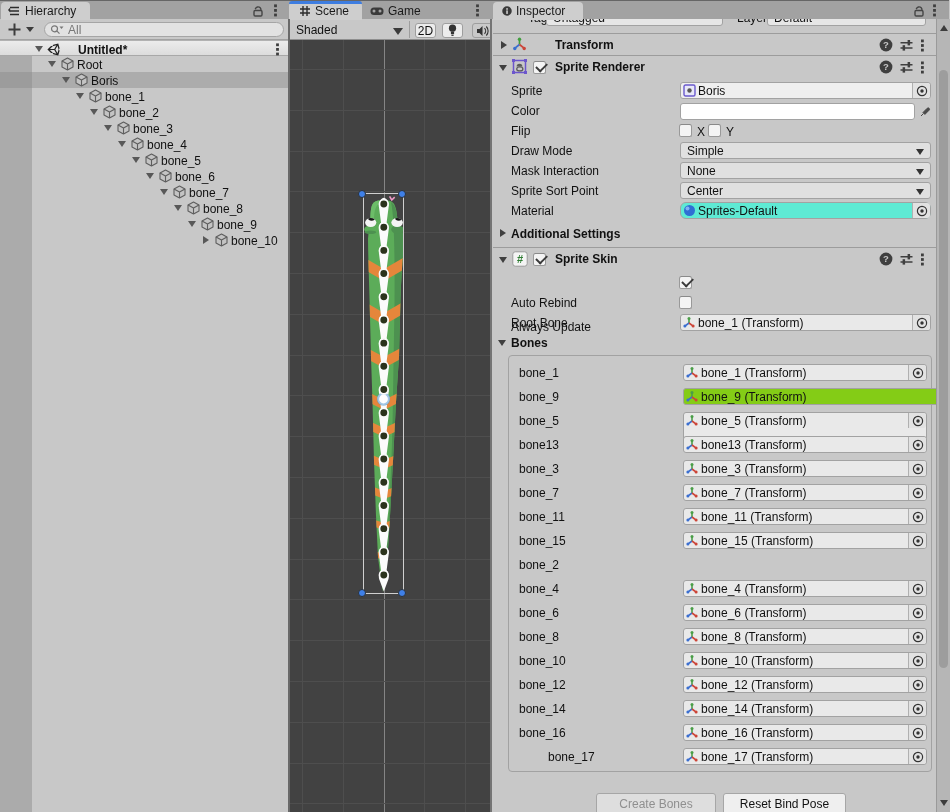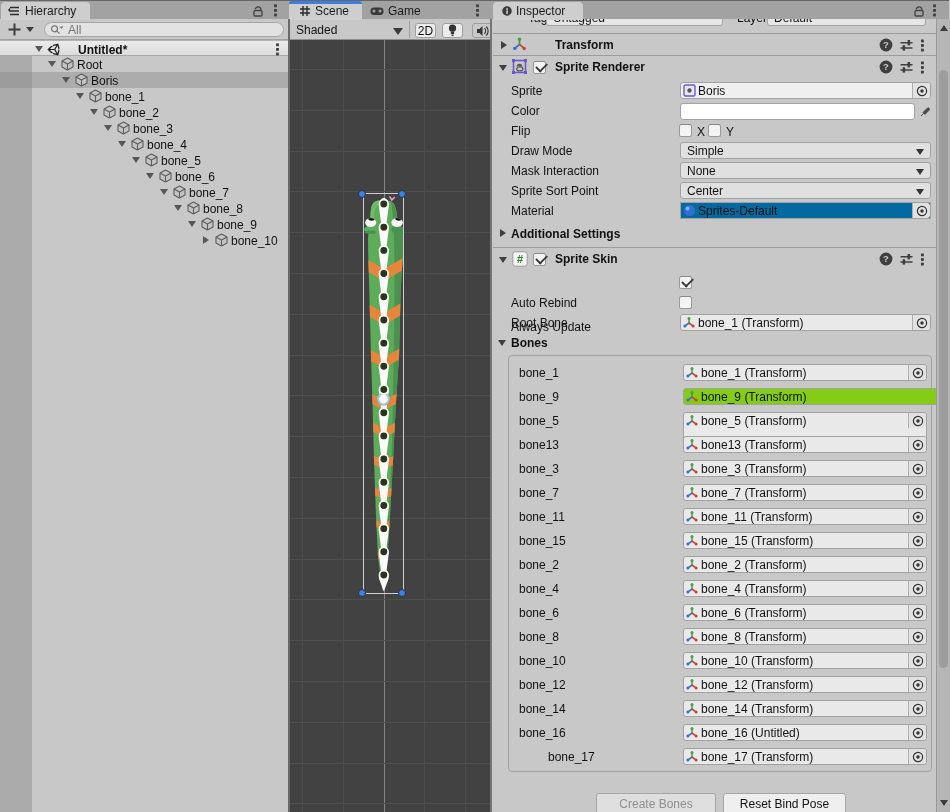--- a/index.html
+++ b/index.html
@@ -423,21 +423,21 @@
 <div class="abs" style="left:188px; top:162px; width:251px; height:17px; border:1px solid #a2a2a2; border-radius:3px; background:#e0e0e0;">
         <div class="abs" style="left:6px; top:0.5px;">None</div>
         <div class="abs" style="left:235px; top:6px; width:0; height:0; border-left:4.5px solid transparent; border-right:4.5px solid transparent; border-top:6px solid #333;"></div>
       </div>
 <div class="abs" style="left:19px; top:184px;">Sprite Sort Point</div>
 <div class="abs" style="left:188px; top:182px; width:251px; height:17px; border:1px solid #a2a2a2; border-radius:3px; background:#e0e0e0;">
         <div class="abs" style="left:6px; top:0.5px;">Center</div>
         <div class="abs" style="left:235px; top:6px; width:0; height:0; border-left:4.5px solid transparent; border-right:4.5px solid transparent; border-top:6px solid #333;"></div>
       </div>
 <div class="abs" style="left:19px; top:204px;">Material</div>
-<div class="abs" style="left:188px; top:202px; width:251px; height:17px; border:1px solid #a2a2a2; border-radius:0; background:#0369a1;">
+<div class="abs" style="left:188px; top:202px; width:251px; height:17px; border:1px solid #a2a2a2; border-radius:6px; background:#5eead4;">
         <div class="abs" style="left:2px; top:1px;"><svg width="13" height="13" viewBox="0 0 13 13">
             <circle cx="6.5" cy="6.5" r="5.5" fill="#2f6fd4"></circle>
             <circle cx="4.5" cy="4.5" r="2" fill="#7fb3f5"></circle>
           </svg></div>
         <div class="abs" style="left:17px; top:0.5px;">Sprites-Default</div>
         <div class="objpick">
           <svg width="12" height="12" viewBox="0 0 12 12">
             <circle cx="6" cy="6" r="4.6" fill="none" stroke="#333" stroke-width="1.2"></circle>
             <circle cx="6" cy="6" r="1.7" fill="#333"></circle>
           </svg>
@@ -649,39 +649,20 @@
         </div>
         <div class="abs" style="left:17px; top:0.5px;">bone_15 (Transform)</div>
         <div class="objpick">
           <svg width="12" height="12" viewBox="0 0 12 12">
             <circle cx="6" cy="6" r="4.6" fill="none" stroke="#333" stroke-width="1.2"></circle>
             <circle cx="6" cy="6" r="1.7" fill="#333"></circle>
           </svg>
         </div>
       </div>
       <div class="abs" style="left:27px; top:558px;">bone_2</div>
-      <div class="abs" style="left:191px; top:556px; width:244px; height:17px; border:1px solid #a2a2a2; border-radius:3px; background:#e9e9e9;">
-        <div class="abs" style="left:2px; top:1px;">
-          <svg class="abs" style="left:0px; top:1px;" width="12" height="12" viewBox="0 0 12 12">
-            <path d="M6 6 L6 1.2" stroke="#4a9e48" stroke-width="1.6"></path>
-            <path d="M6 6 L1.8 9.2" stroke="#3b6fd0" stroke-width="1.6"></path>
-            <path d="M6 6 L10.2 9.2" stroke="#cc4438" stroke-width="1.6"></path>
-            <circle cx="6" cy="1.6" r="1.5" fill="#4a9e48"></circle>
-            <circle cx="1.9" cy="9.1" r="1.5" fill="#3b6fd0"></circle>
-            <circle cx="10.1" cy="9.1" r="1.5" fill="#cc4438"></circle>
-          </svg>
-        </div>
-        <div class="abs" style="left:17px; top:0.5px;">bone_2 (Transform)</div>
-        <div class="objpick">
-          <svg width="12" height="12" viewBox="0 0 12 12">
-            <circle cx="6" cy="6" r="4.6" fill="none" stroke="#333" stroke-width="1.2"></circle>
-            <circle cx="6" cy="6" r="1.7" fill="#333"></circle>
-          </svg>
-        </div>
-      </div>
       <div class="abs" style="left:27px; top:582px;">bone_4</div>
       <div class="abs" style="left:191px; top:580px; width:244px; height:17px; border:1px solid #a2a2a2; border-radius:3px; background:#e9e9e9;">
         <div class="abs" style="left:2px; top:1px;">
           <svg class="abs" style="left:0px; top:1px;" width="12" height="12" viewBox="0 0 12 12">
             <path d="M6 6 L6 1.2" stroke="#4a9e48" stroke-width="1.6"></path>
             <path d="M6 6 L1.8 9.2" stroke="#3b6fd0" stroke-width="1.6"></path>
             <path d="M6 6 L10.2 9.2" stroke="#cc4438" stroke-width="1.6"></path>
             <circle cx="6" cy="1.6" r="1.5" fill="#4a9e48"></circle>
             <circle cx="1.9" cy="9.1" r="1.5" fill="#3b6fd0"></circle>
             <circle cx="10.1" cy="9.1" r="1.5" fill="#cc4438"></circle>
@@ -800,21 +781,21 @@
         <div class="abs" style="left:2px; top:1px;">
           <svg class="abs" style="left:0px; top:1px;" width="12" height="12" viewBox="0 0 12 12">
             <path d="M6 6 L6 1.2" stroke="#4a9e48" stroke-width="1.6"></path>
             <path d="M6 6 L1.8 9.2" stroke="#3b6fd0" stroke-width="1.6"></path>
             <path d="M6 6 L10.2 9.2" stroke="#cc4438" stroke-width="1.6"></path>
             <circle cx="6" cy="1.6" r="1.5" fill="#4a9e48"></circle>
             <circle cx="1.9" cy="9.1" r="1.5" fill="#3b6fd0"></circle>
             <circle cx="10.1" cy="9.1" r="1.5" fill="#cc4438"></circle>
           </svg>
         </div>
-        <div class="abs" style="left:17px; top:0.5px;">bone_16 (Untitled)</div>
+        <div class="abs" style="left:17px; top:0.5px;">bone_16 (Transform)</div>
         <div class="objpick">
           <svg width="12" height="12" viewBox="0 0 12 12">
             <circle cx="6" cy="6" r="4.6" fill="none" stroke="#333" stroke-width="1.2"></circle>
             <circle cx="6" cy="6" r="1.7" fill="#333"></circle>
           </svg>
         </div>
       </div>
       <div class="abs" style="left:27px; top:750px;margin-left:29px;">bone_17</div>
       <div class="abs" style="left:191px; top:748px; width:244px; height:17px; border:1px solid #a2a2a2; border-radius:3px; background:#e9e9e9;">
         <div class="abs" style="left:2px; top:1px;">

